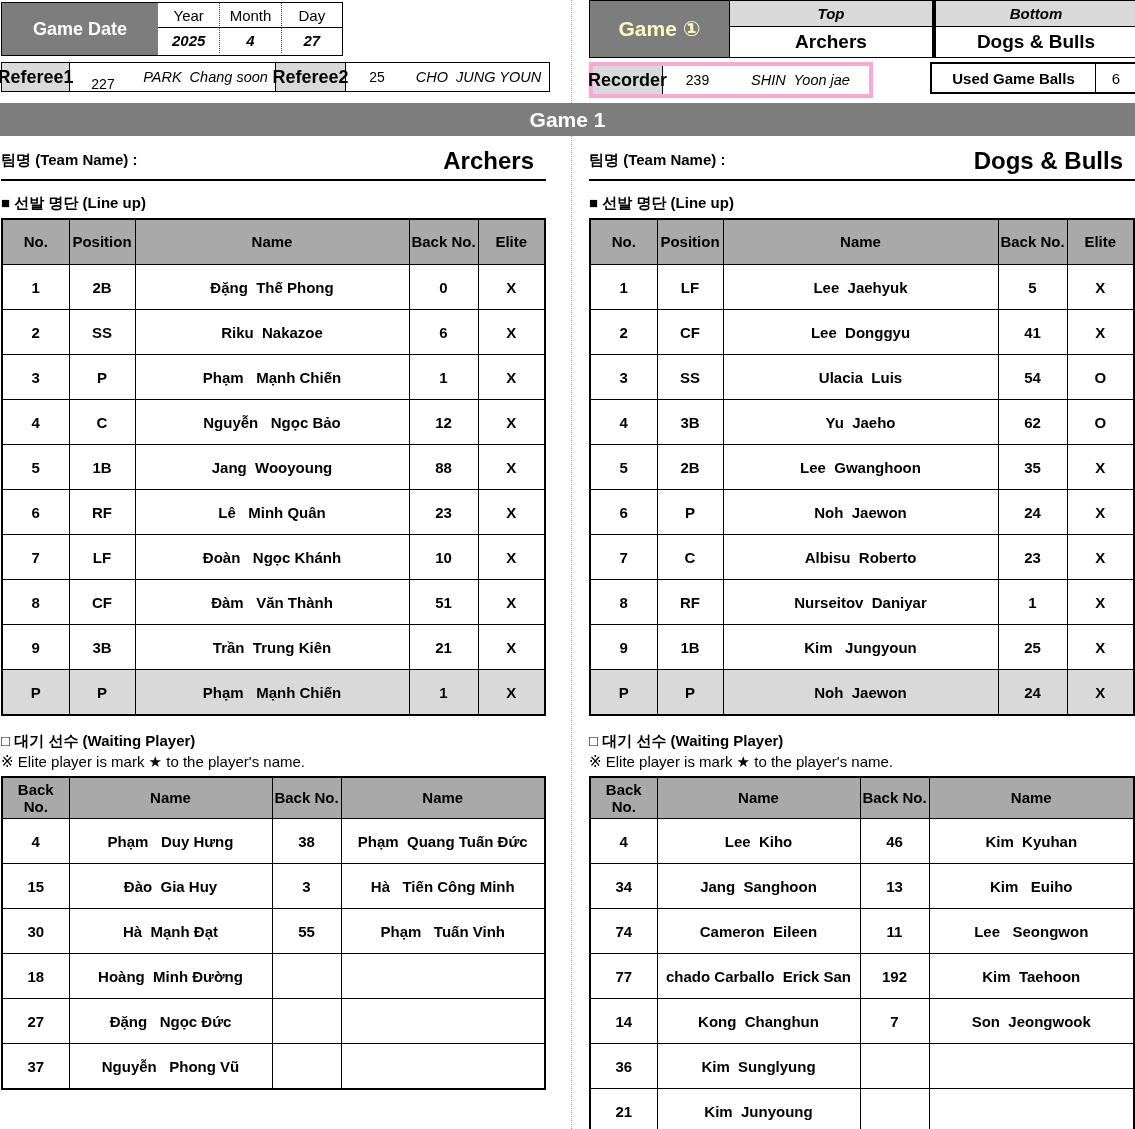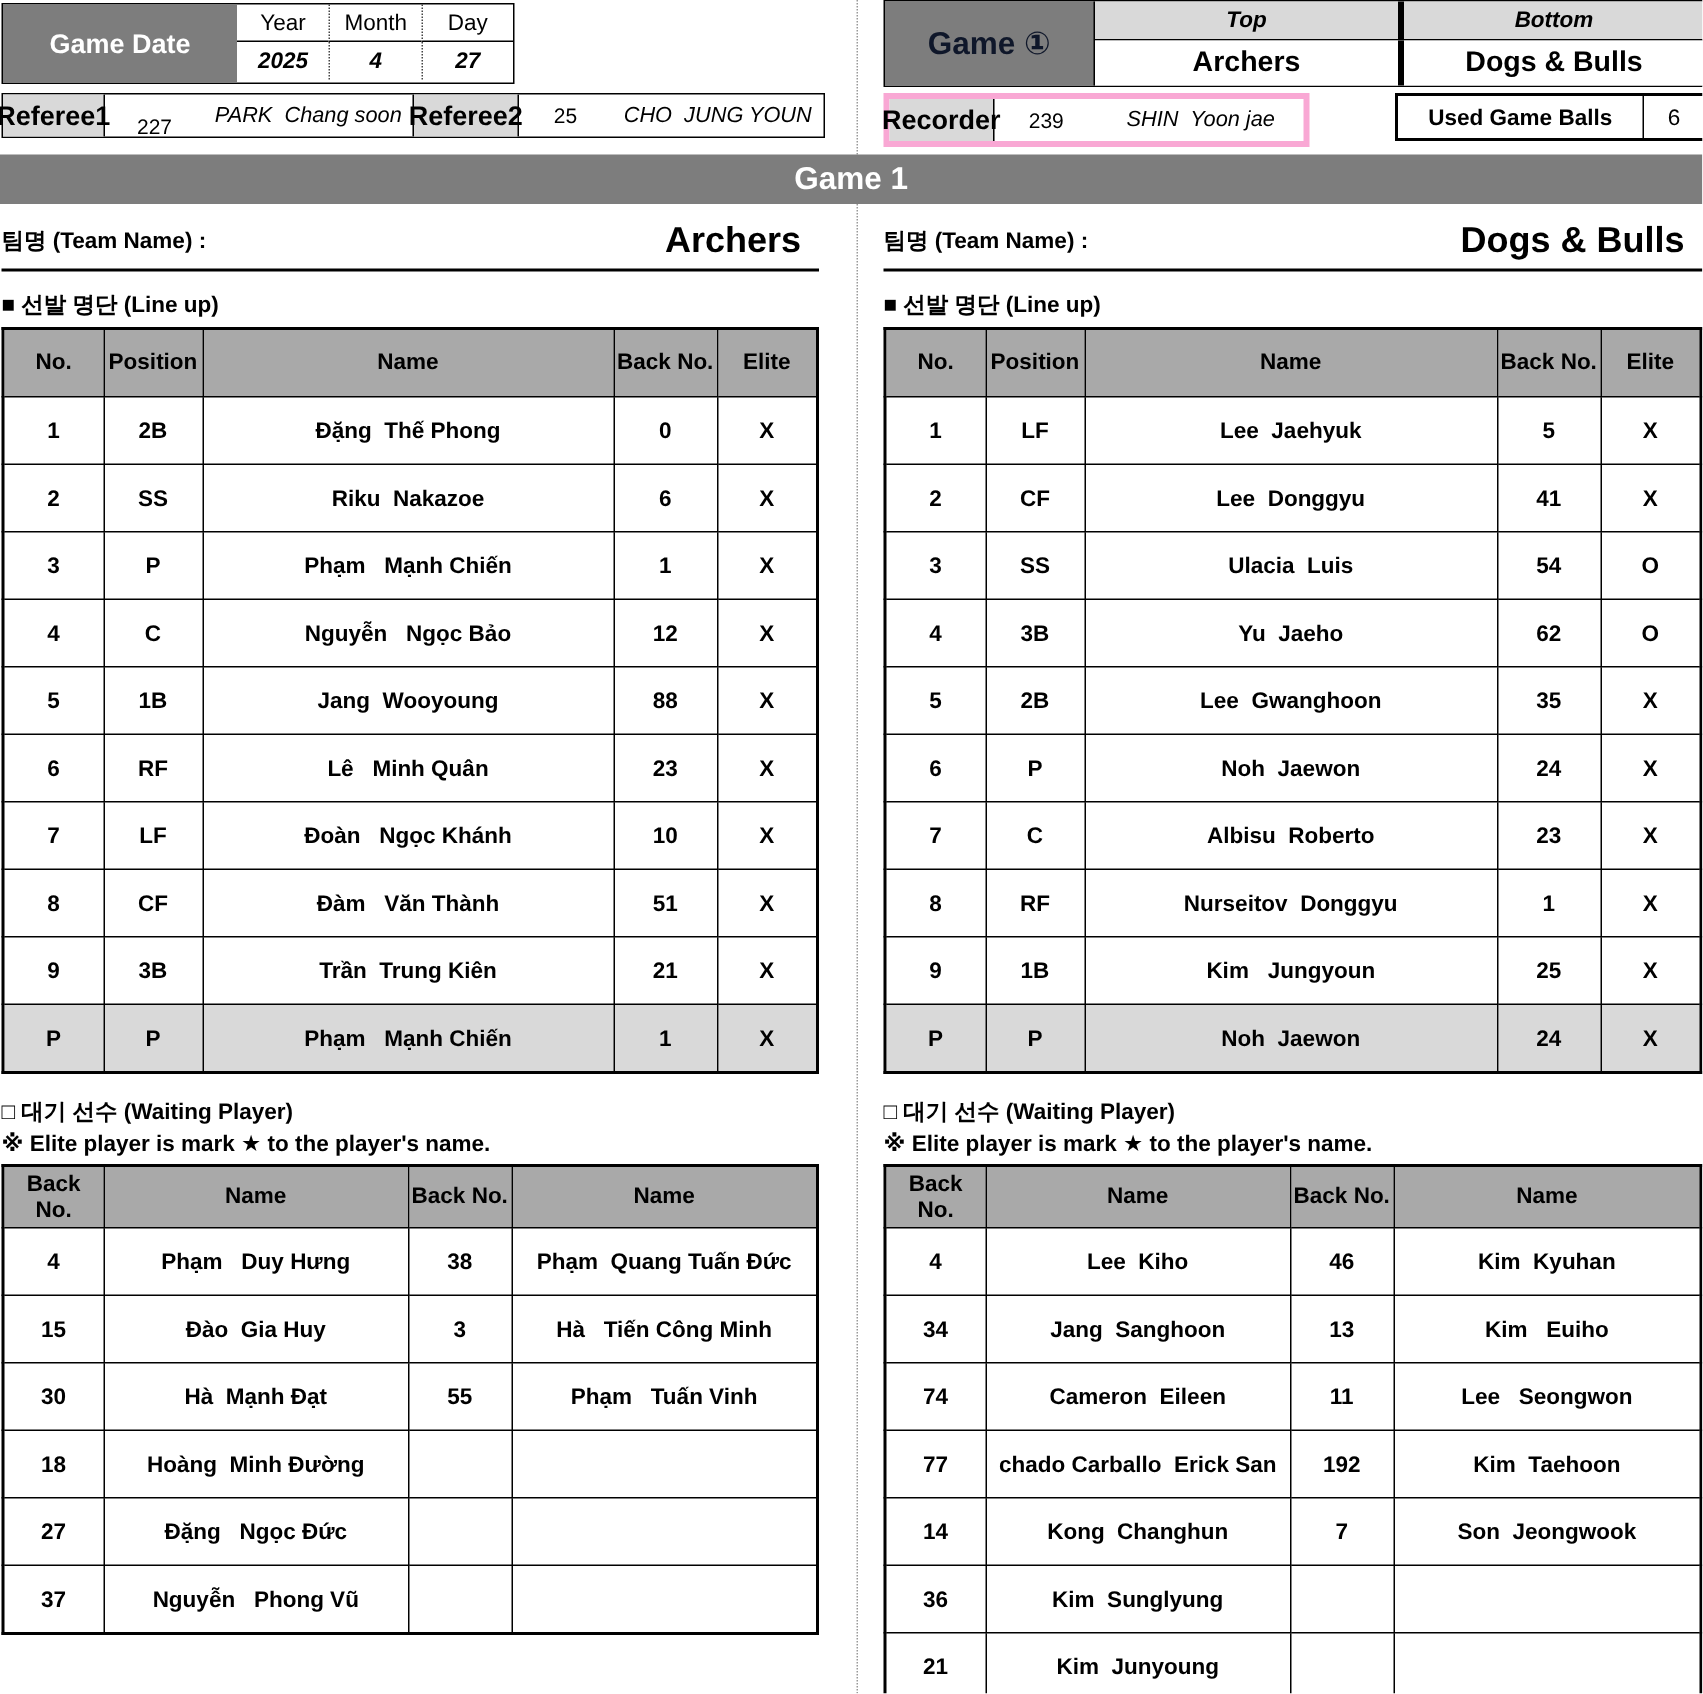--- a/index.html
+++ b/index.html
@@ -21,21 +21,21 @@
   .num{display:flex;align-items:center;justify-content:center;font-size:14px;}
   .nam{display:flex;align-items:center;justify-content:center;font-size:14.5px;font-style:italic;white-space:pre;}
   .ref-row .l1{width:67px;border-right:1px solid #000;}
   .ref-row .n1{width:66px;margin-top:13px;}
   .ref-row .m1{width:139px;}
   .ref-row .l2{width:69px;border-left:1px solid #000;border-right:1px solid #000;}
   .ref-row .n2{width:62px;}
   .ref-row .m2{flex:1;}
 
   .game-table{position:absolute;left:589px;top:0;width:546px;height:56px;display:flex;border:1px solid #000;}
-  .g-label{width:139px;background:#7d7d7d;color:#0f172a;font-weight:bold;font-size:21px;
+  .g-label{width:139px;background:#7d7d7d;color:#fef9c3;font-weight:bold;font-size:21px;
            display:flex;align-items:center;justify-content:center;border-right:1px solid #000;}
   .g-grid{flex:1;display:grid;grid-template-columns:202px 1fr;grid-template-rows:26px 1fr;}
   .g-grid>div{display:flex;align-items:center;justify-content:center;}
   .g-h{background:#d9d9d9;font-weight:bold;font-style:italic;font-size:15px;border-bottom:1px solid #000;}
   .g-hb,.g-vb{border-left:4px solid #000000;}
   .g-v{font-weight:bold;font-size:19px;background:#fff;}
 
   .rec-row{position:absolute;left:589px;top:62px;width:276px;height:28px;display:flex;border:4px solid #f9a8d4;}
   .rec-row .l1{width:69px;border-right:1px solid #000;}
   .rec-row .n1{width:69px;}
@@ -56,21 +56,21 @@
   #half-left{left:1px;width:545px;}
   #half-right{left:589px;width:546px;}
 
   .team-row{display:flex;justify-content:space-between;align-items:center;
             border-bottom:2.5px solid #000;padding-bottom:3px;height:31px;}
   .team-label{font-weight:bold;font-size:15px;}
   .team-name{font-weight:bold;font-size:24px;line-height:1;padding-right:12px;}
 
   .sec-title{font-weight:bold;font-size:15px;margin:13px 0 5px 0;}
   .wait-title{font-weight:bold;font-size:15px;margin:16px 0 2px 0;}
-  .elite-note{font-weight:bold;font-size:15px;margin:0 0 5px 0;}
+  .elite-note{font-weight:normal;font-size:15px;margin:0 0 5px 0;}
 
   table.grid{border-collapse:collapse;width:100%;table-layout:fixed;border:2px solid #000;}
   table.grid th,table.grid td{border:1px solid #000;text-align:center;vertical-align:middle;
       font-weight:bold;font-size:15px;padding:0 1px;overflow:hidden;}
   table.grid thead th{background:#a9a9a9;height:44px;line-height:1.15;}
   table.roster tbody td{height:44px;}
   table.waiting tbody td{height:44px;}
   table.waiting thead th{height:40px;}
   .prow td{background:#d9d9d9;}
   .name-cell{white-space:pre;}
@@ -353,21 +353,21 @@
         <tr>
             <td>7</td>
             <td>C</td>
             <td class="name-cell">Albisu  Roberto</td>
             <td>23</td>
             <td>X</td>
           </tr>
         <tr>
             <td>8</td>
             <td>RF</td>
-            <td class="name-cell">Nurseitov  Donggyu</td>
+            <td class="name-cell">Nurseitov  Daniyar</td>
             <td>1</td>
             <td>X</td>
           </tr>
         <tr>
             <td>9</td>
             <td>1B</td>
             <td class="name-cell">Kim   Jungyoun</td>
             <td>25</td>
             <td>X</td>
           </tr>

